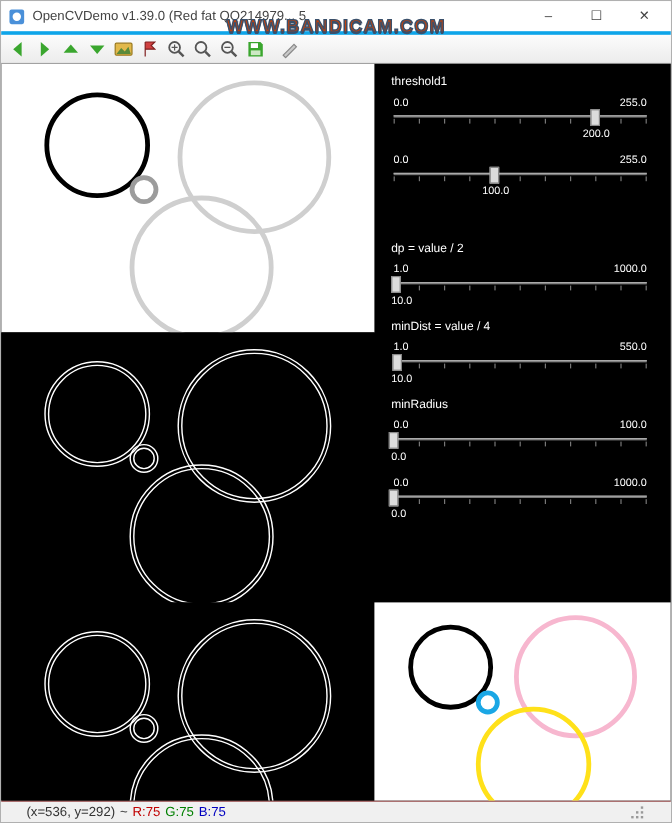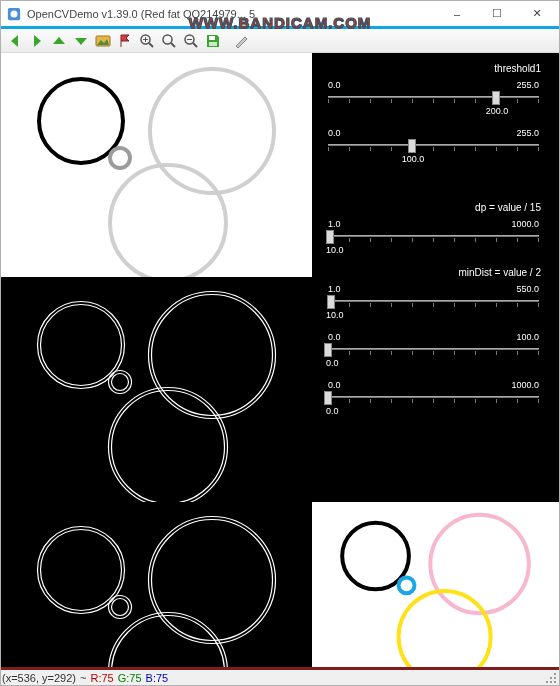--- a/index.html
+++ b/index.html
@@ -18,31 +18,31 @@
   .toolbar { height: 24px; background: linear-gradient(#fcfcfc,#ececec); border-bottom: 1px solid #dadada; display: flex; align-items: center; padding: 0 4px; gap: 2px; }
   .tb-btn { width: 20px; height: 20px; display: inline-flex; align-items: center; justify-content: center; border-radius: 2px; }
   .tb-sep { width: 4px; }
   
   .workspace { position: relative; flex: 1; background: #000; overflow: hidden; }
   .panel { position: absolute; background: #000; }
   .panel.white { background: #fff; }
   
   .controls { position: absolute; top: 0; right: 0; width: 247px; padding: 10px 18px 10px 14px; color: #fff; font-family: "Verdana", sans-serif; font-size: 10px; }
   .ctrl-group { margin-bottom: 12px; }
-  .ctrl-label { margin-bottom: 6px; white-space: pre; text-align: right; }
+  .ctrl-label { margin-bottom: 6px; white-space: pre; }
   .slider-range { display: flex; justify-content: space-between; font-size: 9px; color: #fff; margin-bottom: 1px; padding: 0 2px;}
   .slider-track { position: relative; height: 14px; }
   .slider-track .track-line { position: absolute; top: 5px; left: 2px; right: 2px; height: 2px; background: #777; border-top: 1px solid #aaa; }
   .slider-track .ticks { position: absolute; top: 8px; left: 2px; right: 2px; height: 4px; display: flex; justify-content: space-between; }
   .slider-track .ticks span { width: 1px; height: 4px; background: #777; }
   .slider-track .thumb { position: absolute; top: 0px; width: 8px; height: 14px; background: #dcdcdc; border: 1px solid #888; transform: translateX(-50%); }
   .slider-value { font-size: 9px; color: #fff; text-align: center; margin-top: 1px; }
   #ctrl-gap { height: 26px; }
   
-  .statusbar { height: 18px; background: #f0f0f0; border-top: 3px solid #7f1d1d; display: flex; align-items: center; padding: 0 1px; font-size: 11px; color: #333; gap: 4px;}
+  .statusbar { height: 18px; background: #f0f0f0; border-top: 1px solid #7f1d1d; display: flex; align-items: center; padding: 0 21px; font-size: 11px; color: #333; gap: 4px;}
   .statusbar .rv { color: #c00000; }
   .statusbar .gv { color: #008000; }
   .statusbar .bv { color: #0000c0; }
   .statusbar .grip { margin-left: auto; width: 14px; height: 14px; display: inline-flex; }
   
   svg.stroke-only circle { fill: none; }
 </style>
 </head>
 <body>
 <div class="window">
@@ -185,21 +185,21 @@
               <span></span>
               <span></span>
               <span></span>
             </div>
         <div class="thumb" style="left:calc(2px + 39.0% );"></div>
       </div>
       <div class="slider-value" style="text-align:left; padding-left:calc(39.0% - 8px);">100.0</div>
     </div>
         <div id="ctrl-gap"></div>
         <div class="ctrl-group">
-      <div class="ctrl-label">dp = value / 15</div>
+      <div class="ctrl-label">dp = value / 2</div>
       <div class="slider-range">
             <span>1.0</span>
             <span>1000.0</span>
           </div>
       <div class="slider-track">
         <div class="track-line"></div>
         <div class="ticks">
               <span></span>
               <span></span>
               <span></span>
@@ -210,21 +210,21 @@
               <span></span>
               <span></span>
               <span></span>
               <span></span>
             </div>
         <div class="thumb" style="left:calc(2px + 1.0% );"></div>
       </div>
       <div class="slider-value" style="text-align:left; padding-left:calc(1.0% - 8px);">10.0</div>
     </div>
         <div class="ctrl-group">
-      <div class="ctrl-label">minDist = value / 2</div>
+      <div class="ctrl-label">minDist = value / 4</div>
       <div class="slider-range">
             <span>1.0</span>
             <span>550.0</span>
           </div>
       <div class="slider-track">
         <div class="track-line"></div>
         <div class="ticks">
               <span></span>
               <span></span>
               <span></span>
@@ -235,20 +235,21 @@
               <span></span>
               <span></span>
               <span></span>
               <span></span>
             </div>
         <div class="thumb" style="left:calc(2px + 1.5% );"></div>
       </div>
       <div class="slider-value" style="text-align:left; padding-left:calc(1.5% - 8px);">10.0</div>
     </div>
         <div class="ctrl-group">
+      <div class="ctrl-label">minRadius</div>
       <div class="slider-range">
             <span>0.0</span>
             <span>100.0</span>
           </div>
       <div class="slider-track">
         <div class="track-line"></div>
         <div class="ticks">
               <span></span>
               <span></span>
               <span></span>

